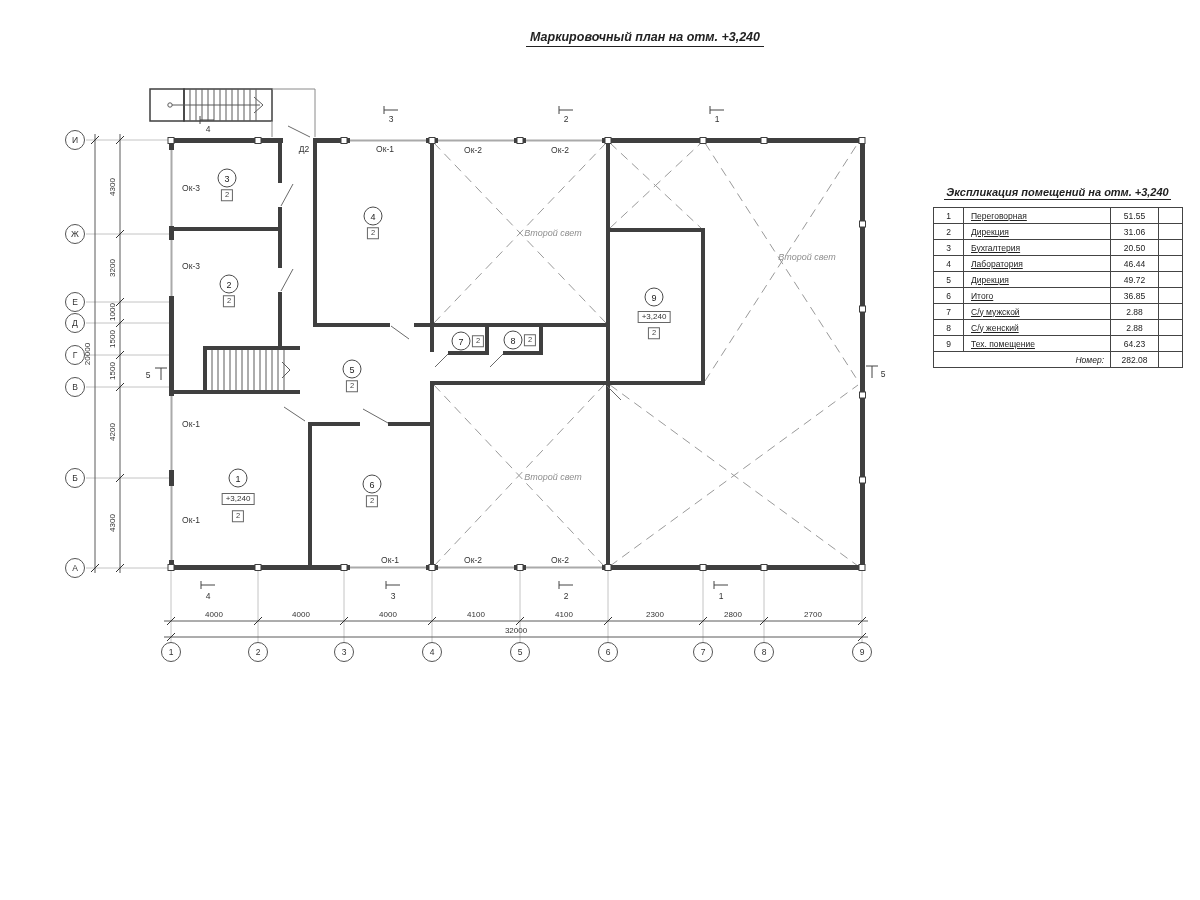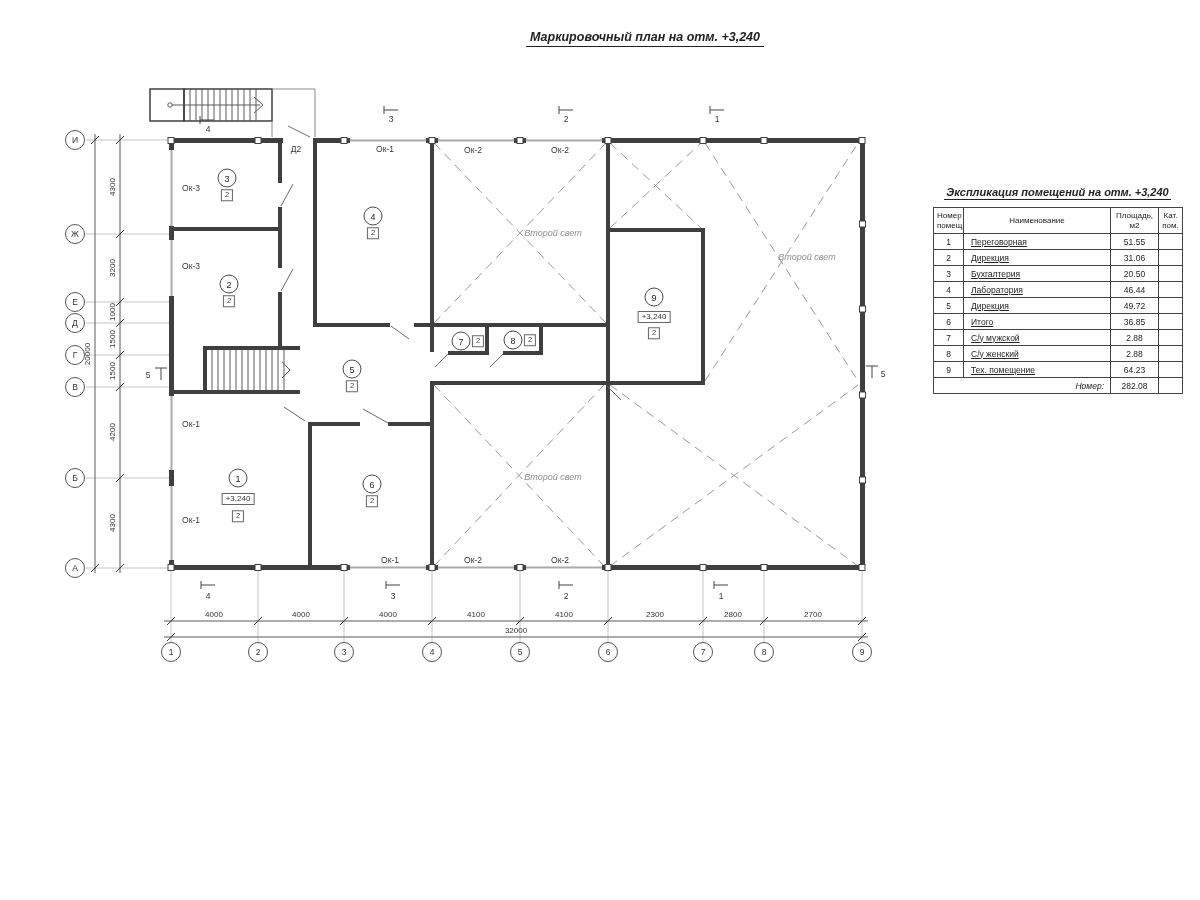--- a/index.html
+++ b/index.html
@@ -308,21 +308,21 @@
   <span class="lbl sm rot" style="left:113px;top:339px">1500</span>
   <span class="lbl sm rot" style="left:113px;top:371px">1500</span>
   <span class="lbl sm rot" style="left:113px;top:432px">4200</span>
   <span class="lbl sm rot" style="left:113px;top:523px">4300</span>
   <span class="lbl sm rot" style="left:88px;top:354px">20000</span>
 
   <span class="lbl" style="left:191px;top:188px">Ок-3</span>
   <span class="lbl" style="left:191px;top:266px">Ок-3</span>
   <span class="lbl" style="left:191px;top:424px">Ок-1</span>
   <span class="lbl" style="left:191px;top:520px">Ок-1</span>
-  <span class="lbl" style="left:296px;top:149px">Д2</span>
+  <span class="lbl" style="left:304px;top:149px">Д2</span>
   <span class="lbl" style="left:385px;top:149px">Ок-1</span>
   <span class="lbl" style="left:473px;top:150px">Ок-2</span>
   <span class="lbl" style="left:560px;top:150px">Ок-2</span>
   <span class="lbl" style="left:390px;top:560px">Ок-1</span>
   <span class="lbl" style="left:473px;top:560px">Ок-2</span>
   <span class="lbl" style="left:560px;top:560px">Ок-2</span>
 
   <span class="lbl grey" style="left:553px;top:233px">Второй свет</span>
   <span class="lbl grey" style="left:807px;top:257px">Второй свет</span>
   <span class="lbl grey" style="left:553px;top:477px">Второй свет</span>
@@ -370,26 +370,20 @@
   <div class="table-wrap">
     <span class="table-title"><span>Экспликация помещений на отм. +3,240</span></span>
     <table class="expl">
       <colgroup>
           <col class="c1">
           <col class="c2">
           <col class="c3">
           <col class="c4">
         </colgroup>
       <tbody>
-          <tr>
-        <th>Номер помещ.</th>
-        <th>Наименование</th>
-        <th>Площадь, м2</th>
-        <th>Кат. пом.</th>
-      </tr>
       <tr>
             <td class="num">1</td>
             <td class="name">Переговорная</td>
             <td class="area">51.55</td>
             <td class="cat-c"></td>
           </tr>
       <tr>
             <td class="num">2</td>
             <td class="name">Дирекция</td>
             <td class="area">31.06</td>

